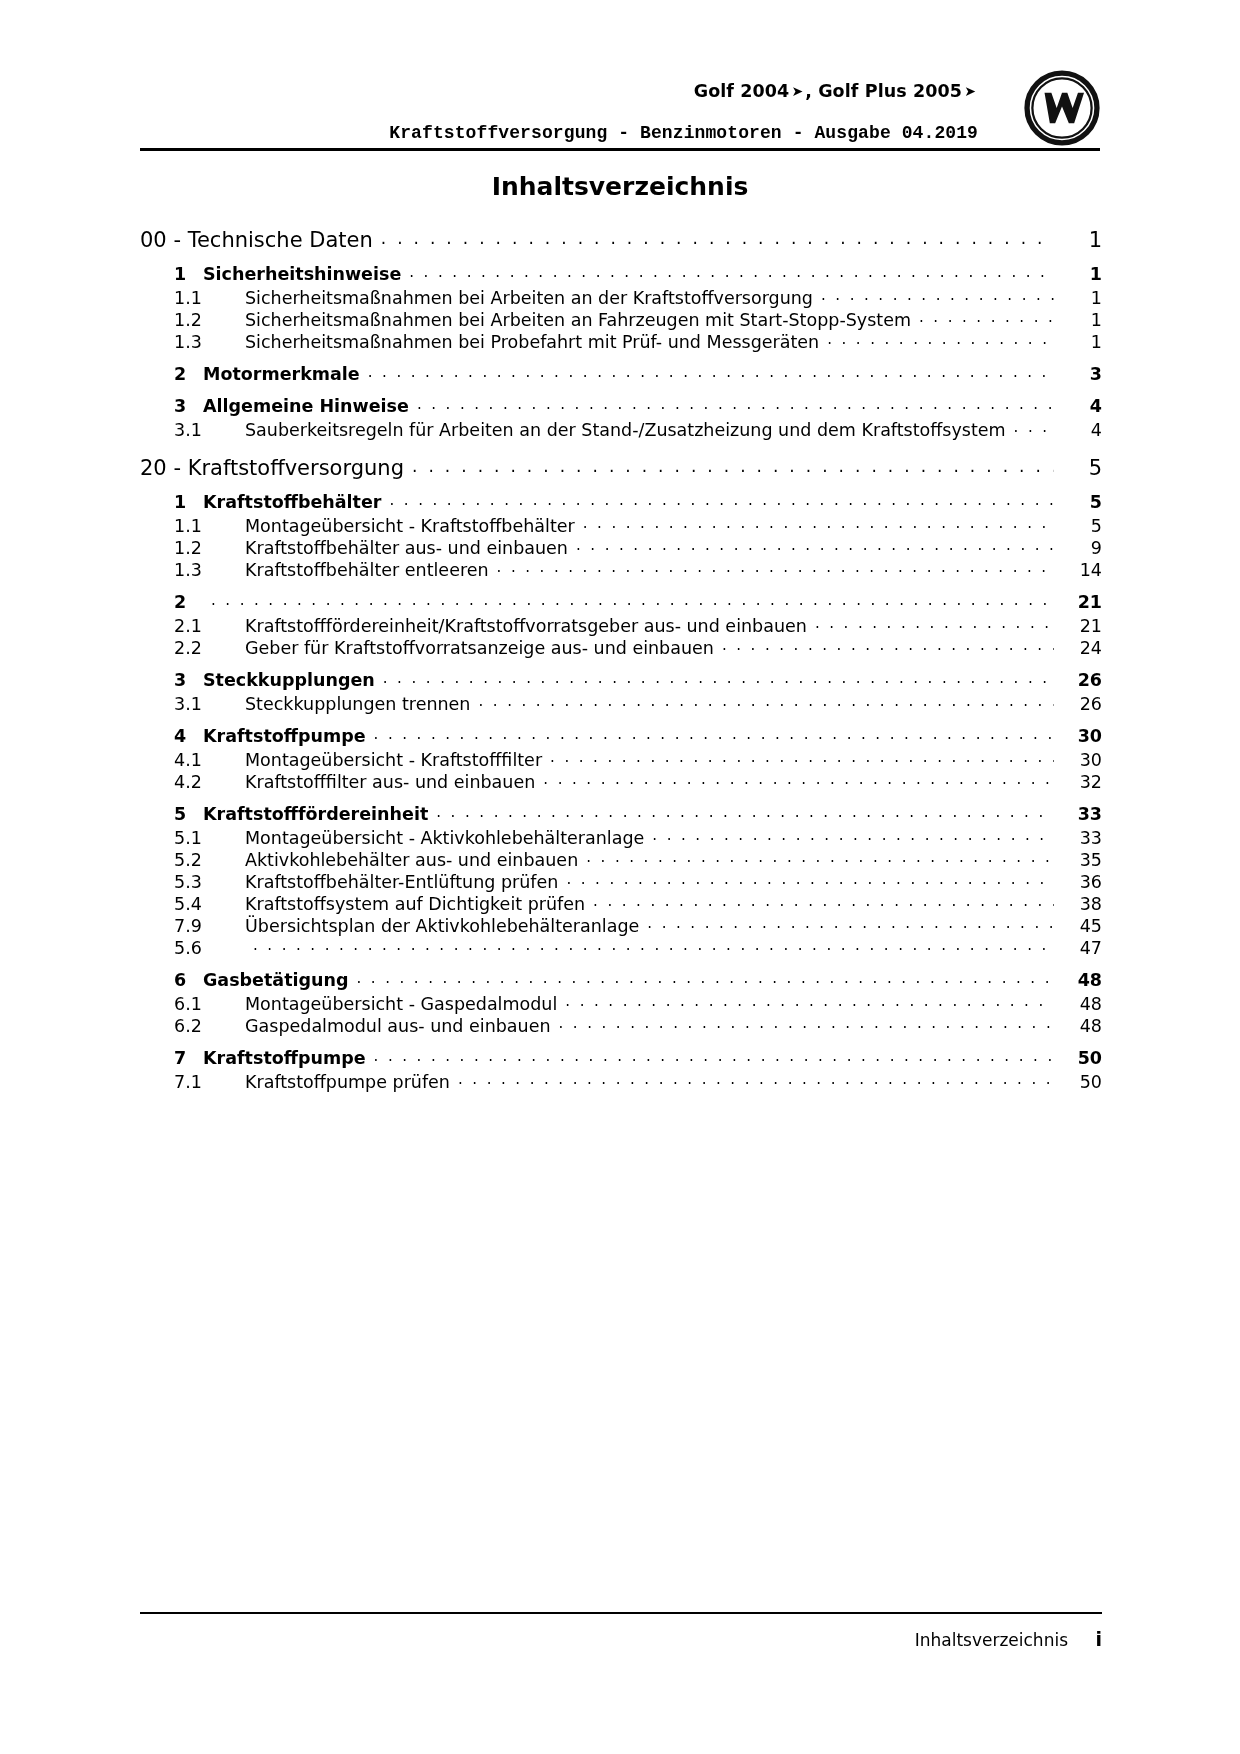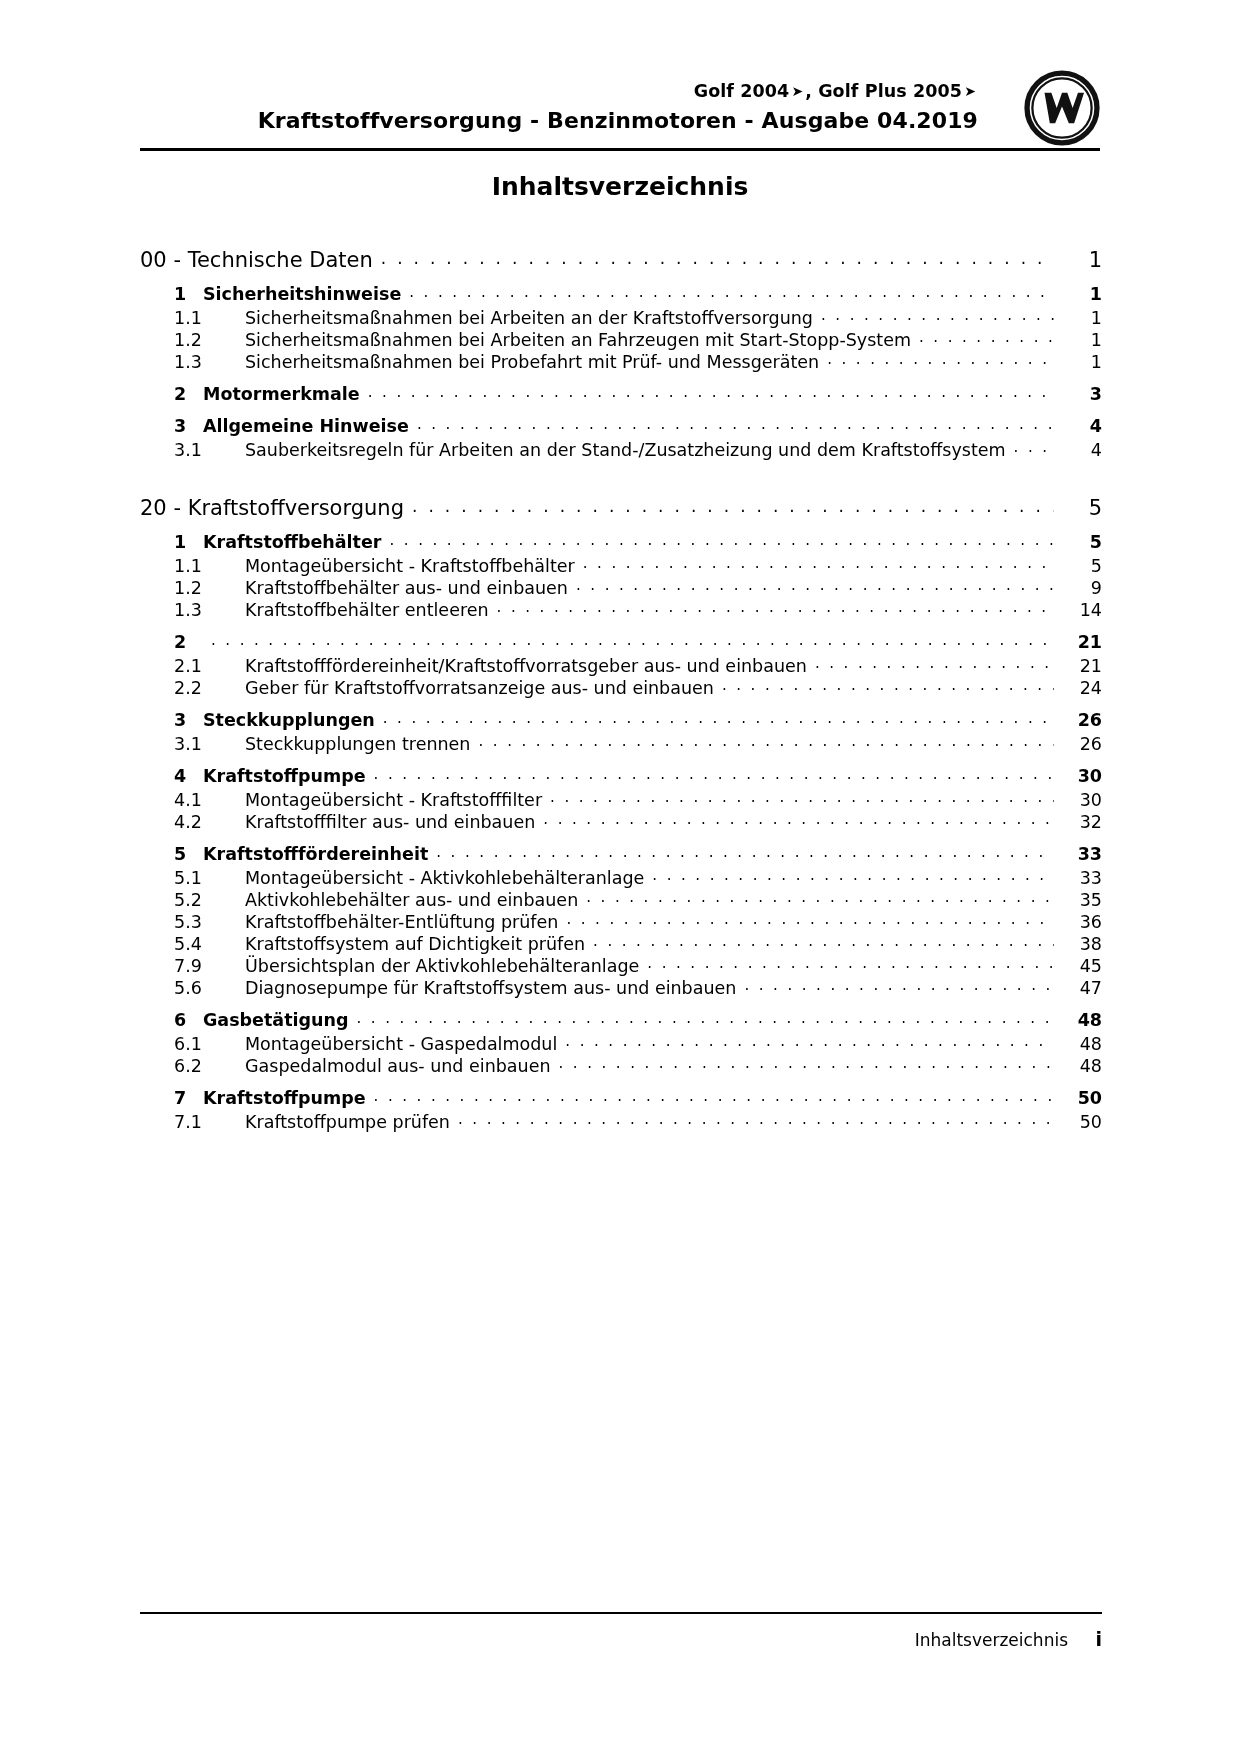--- a/index.html
+++ b/index.html
@@ -33,25 +33,26 @@
     text-align: right;
     padding-right: 122px;
   }
   .header-line1 {
     font-size: 17.5px;
     font-weight: bold;
     letter-spacing: 0.1px;
     line-height: 1.5;
   }
   .header-line2 {
-    font-size: 22px;
+    font-size: 18px;
     font-weight: bold;
     letter-spacing: 0.1px;
     line-height: 1.5;
-    margin-top: 0;
+    margin-top: 16px;
+    font-family: Liberation Mono, monospace;
   }
   .arrow-glyph {
     font-size: 14px;
     vertical-align: 1px;
     padding: 0 2px;
   }
   .vw-logo {
     position: absolute;
     right: 0px;
     top: -8px;
@@ -113,21 +114,21 @@
     white-space: nowrap;
   }
 
   
   .lvl0 {
     font-size: 21px;
     margin-top: 0px;
     margin-bottom: 8px;
   }
   .lvl0 .num { width: 0px; }
-  .lvl0 .txt { padding-left: 0px; margin-top: 20px; }
+  .lvl0 .txt { padding-left: 0px; }
   .lvl0 .pg { width: 40px; }
   .lvl0 .dots { font-size: 17px; letter-spacing: 2.8px; position: relative; top: -3px; }
 
   
   .lvl1 {
     font-size: 17.5px;
     font-weight: bold;
     margin-top: 12px;
     margin-bottom: 4px;
   }
@@ -362,21 +363,20 @@
         <span class="pg">38</span>
       </div>
       <div class="row lvl2">
         <span class="num">7.9</span>
         <span class="txt">Übersichtsplan der Aktivkohlebehälteranlage</span>
         <span class="dots">. . . . . . . . . . . . . . . . . . . . . . . . . . . . . . . . . . . . . . . . . . . . . . . . . . . . . . . . . . . . . . . . . . . . . . . . . . . . . . . . . . . . . . . . . . . . . . . . . . . . . . . . . . . . . . . . . . . . . . . . . . . . . . . . . . . . . . . . . . . . . . . . . . .</span>
         <span class="pg">45</span>
       </div>
       <div class="row lvl2">
         <span class="num">5.6</span>
-        <span class="txt">Diagnosepumpe für Kraftstoffsystem aus- und einbauen</span>
         <span class="dots">. . . . . . . . . . . . . . . . . . . . . . . . . . . . . . . . . . . . . . . . . . . . . . . . . . . . . . . . . . . . . . . . . . . . . . . . . . . . . . . . . . . . . . . . . . . . . . . . . . . . . . . . . . . . . . . . . . . . . . . . . . . . . . . . . . . . . . . . . . . . . . . . . . .</span>
         <span class="pg">47</span>
       </div>
       <div class="row lvl1">
         <span class="num">6</span>
         <span class="txt">Gasbetätigung</span>
         <span class="dots">. . . . . . . . . . . . . . . . . . . . . . . . . . . . . . . . . . . . . . . . . . . . . . . . . . . . . . . . . . . . . . . . . . . . . . . . . . . . . . . . . . . . . . . . . . . . . . . . . . . . . . . . . . . . . . . . . . . . . . . . . . . . . . . . . . . . . . . . . . . . . . . . . . .</span>
         <span class="pg">48</span>
       </div>
       <div class="row lvl2">

